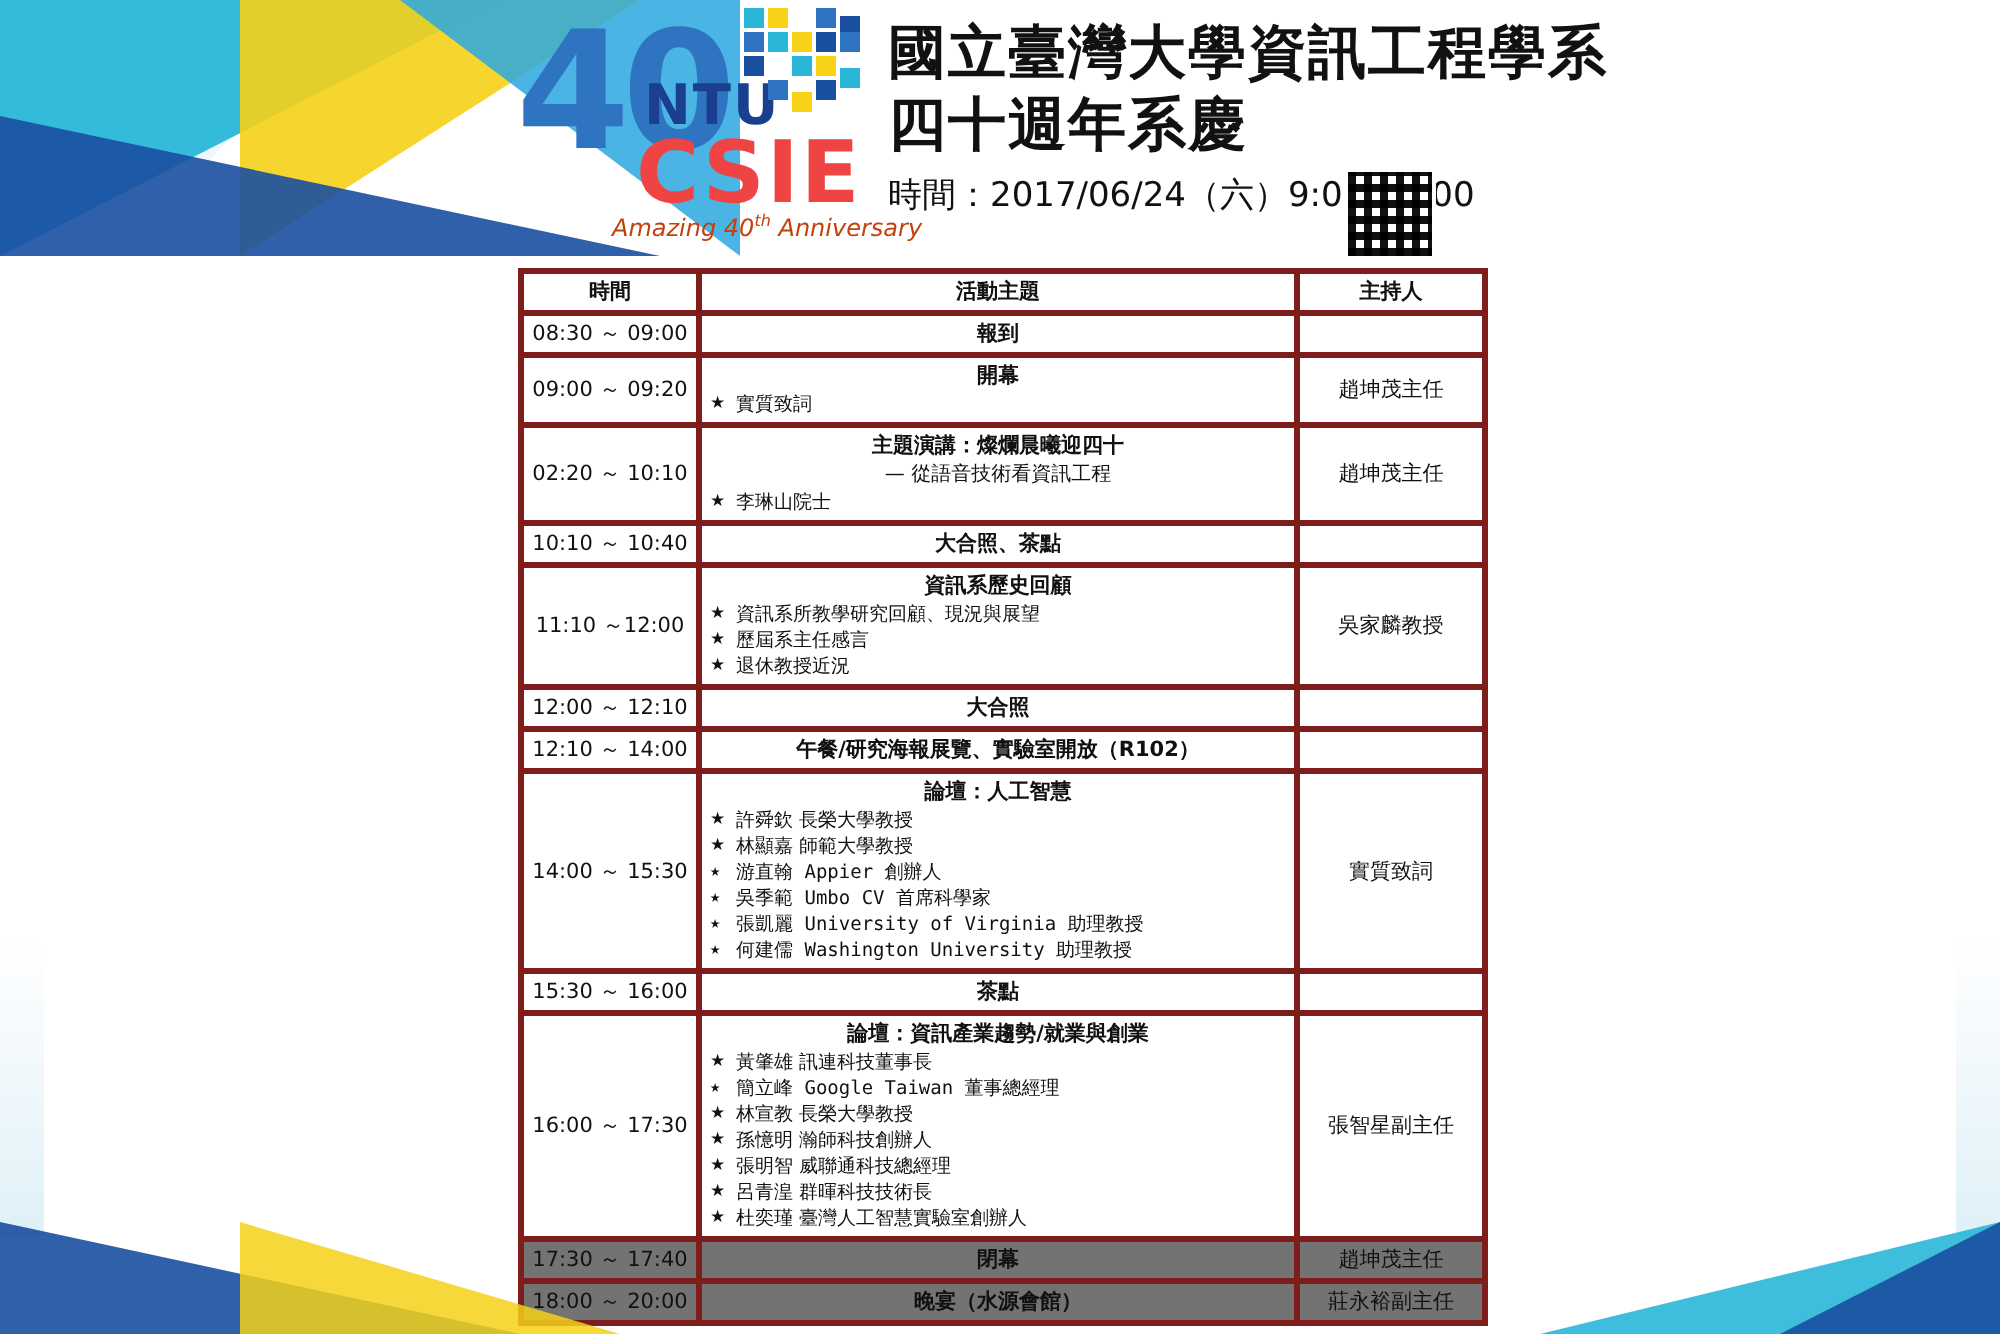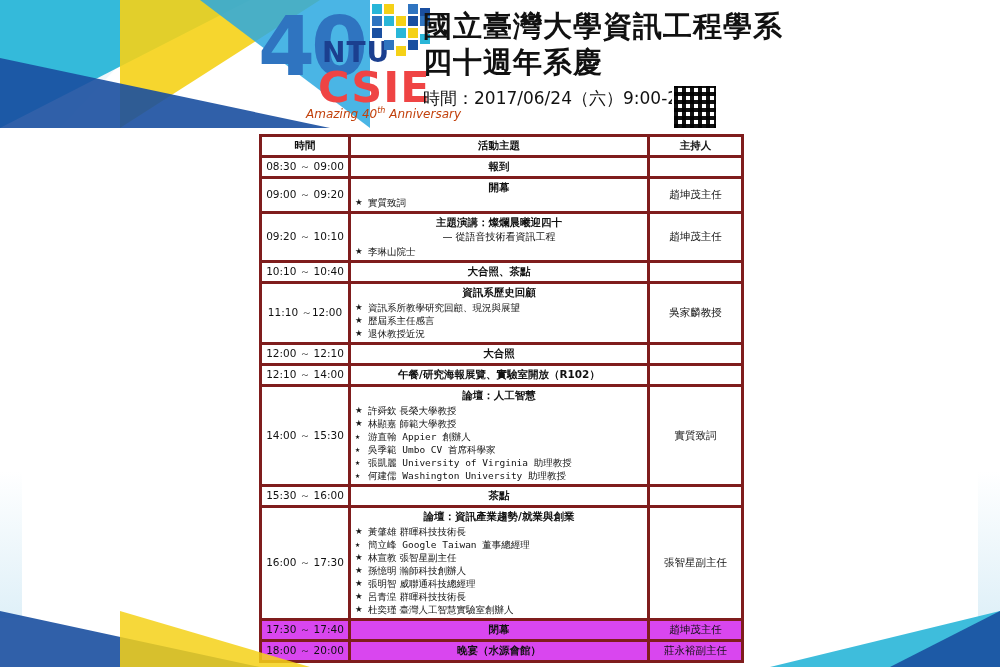--- a/index.html
+++ b/index.html
@@ -44,21 +44,21 @@
     font-size:43px;font-weight:bold;color:#ef4444;letter-spacing:1px;text-align:center;
   }
   .logo-amazing{
     position:absolute;left:306px;top:106px;
     font-size:12px;font-style:italic;color:#c2410c;
   }
   .logo-amazing sup{font-size:8px;}
   .pixels{position:absolute;left:372px;top:4px;width:60px;height:52px;}
   .px{position:absolute;width:10px;height:10px;}
 
-  .title-block{position:absolute;left:423px;top:8px;}
+  .title-block{position:absolute;left:444px;top:8px;}
   .t1,.t2{
     font-size:29px;font-weight:bold;color:#111;letter-spacing:1px;
     line-height:36px;white-space:nowrap;
   }
   .meta{margin-top:6px;}
   .m1,.m2{font-size:17px;color:#111;line-height:25px;white-space:nowrap;}
   .qr{
     position:absolute;left:672px;top:84px;width:42px;height:42px;
     background:
       repeating-linear-gradient(90deg,#111 0 4px,#fff 4px 8px),
@@ -98,21 +98,21 @@
   .sub{display:block;text-align:center;font-size:10px;}
   .bullets{margin:1px 0 0 0;padding:0;list-style:none;}
   .bullets li{
     font-size:9.5px;line-height:13px;white-space:nowrap;
     padding-left:14px;position:relative;
   }
   .bullets li:before{
     content:"\2605";position:absolute;left:1px;top:0;font-size:8.5px;color:#111;
   }
   .mono{font-family:"DejaVu Sans Mono","Liberation Mono",monospace;font-size:9px;}
-  .highlight td{background:#d946ef;}
+  .highlight td{background:#737373;}
   .pad-cell{padding-top:3px;padding-bottom:3px;}
 </style>
 </head>
 <body>
 
 <div class="banner">
   <div class="sky"></div>
   <div class="wedge w8"></div>
   <div class="wedge w1"></div>
   <div class="wedge w2"></div>
@@ -183,21 +183,21 @@
           <td class="col-time ctr">09:00 ～ 09:20</td>
           <td class="col-topic pad-cell">
             <div class="tp-title">開幕</div>
             <ul class="bullets">
               <li>實質致詞</li>
             </ul>
           </td>
           <td class="col-host ctr">趙坤茂主任</td>
         </tr>
         <tr>
-          <td class="col-time ctr">09:20 ～ 10:10</td>
+          <td class="col-time ctr">02:20 ～ 10:10</td>
           <td class="col-topic pad-cell">
             <div class="tp-title">主題演講：燦爛晨曦迎四十</div>
             <span class="sub">— 從語音技術看資訊工程</span>
             <ul class="bullets">
               <li>李琳山院士</li>
             </ul>
           </td>
           <td class="col-host ctr">趙坤茂主任</td>
         </tr>
         <tr>
@@ -253,23 +253,23 @@
           <td class="col-topic pad-cell">
             <div class="tp-title">茶點</div>
           </td>
           <td class="col-host ctr"></td>
         </tr>
         <tr>
           <td class="col-time ctr">16:00 ～ 17:30</td>
           <td class="col-topic pad-cell">
             <div class="tp-title">論壇：資訊產業趨勢/就業與創業</div>
             <ul class="bullets">
-              <li>黃肇雄 群暉科技技術長</li>
+              <li>黃肇雄 訊連科技董事長</li>
               <li class="mono">簡立峰 Google Taiwan 董事總經理</li>
-              <li>林宣教 張智星副主任</li>
+              <li>林宣教 長榮大學教授</li>
               <li>孫憶明 瀚師科技創辦人</li>
               <li>張明智 威聯通科技總經理</li>
               <li>呂青湟 群暉科技技術長</li>
               <li>杜奕瑾 臺灣人工智慧實驗室創辦人</li>
             </ul>
           </td>
           <td class="col-host ctr">張智星副主任</td>
         </tr>
         <tr class="highlight">
           <td class="col-time ctr">17:30 ～ 17:40</td>

